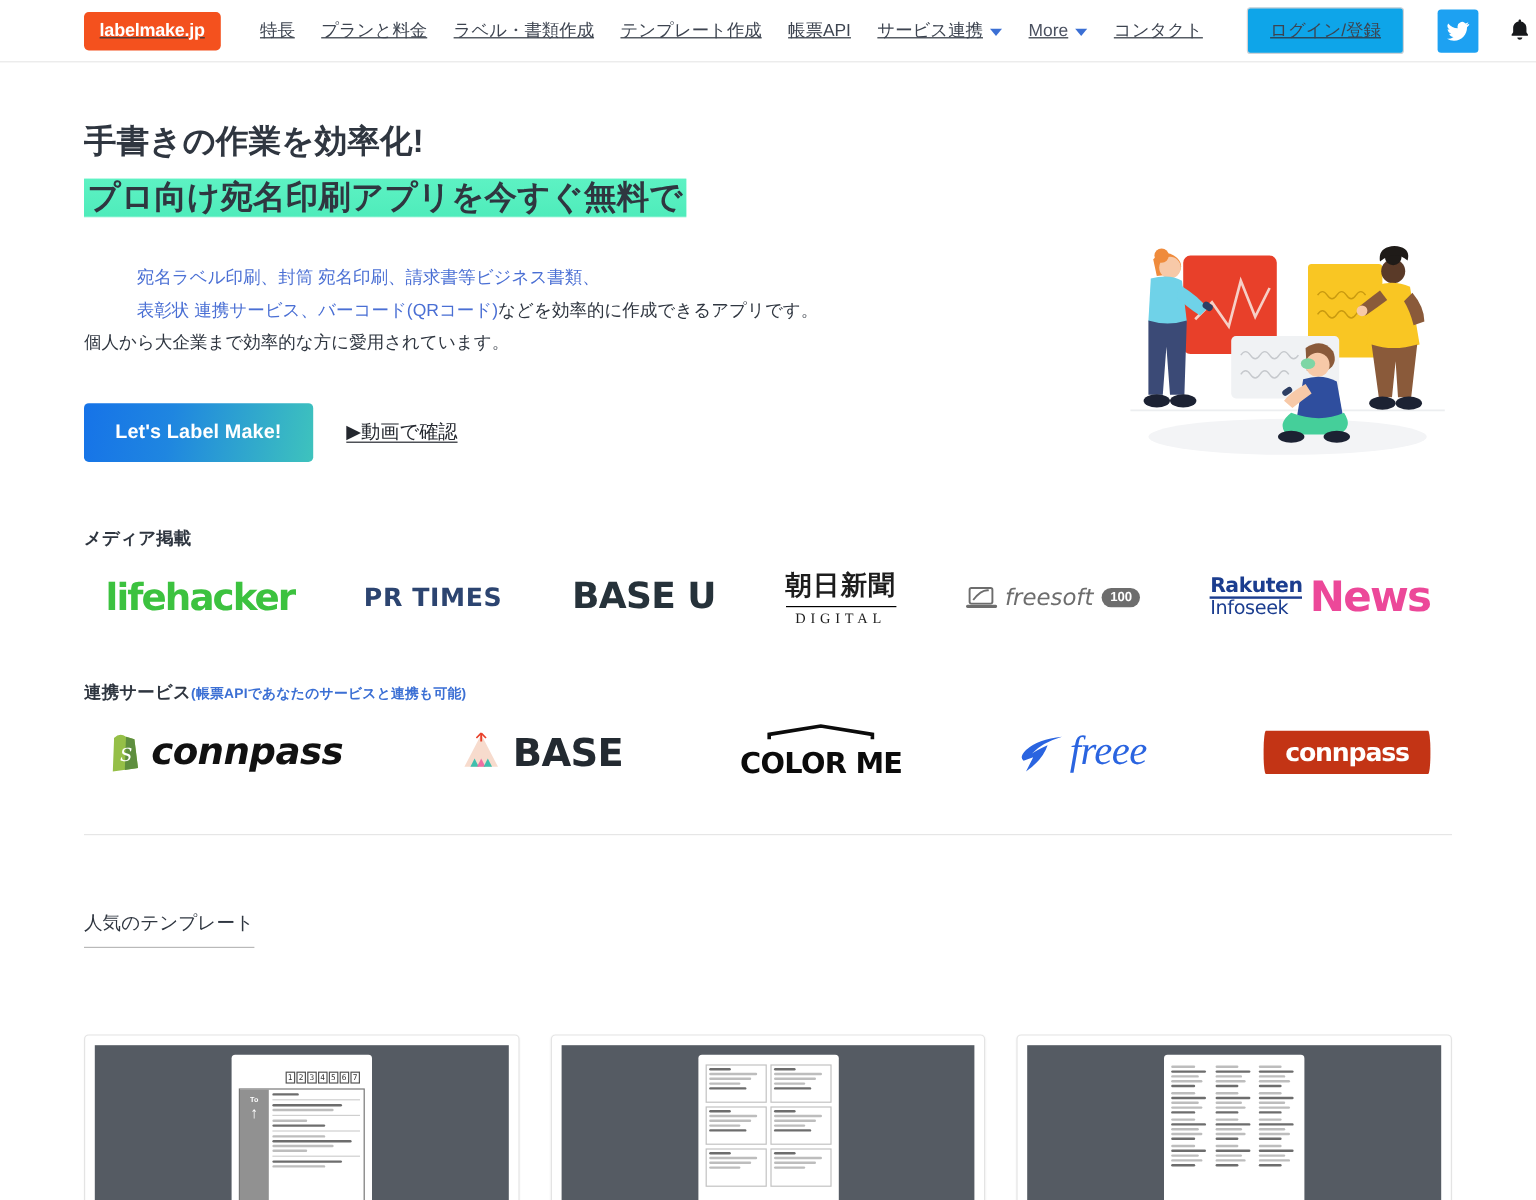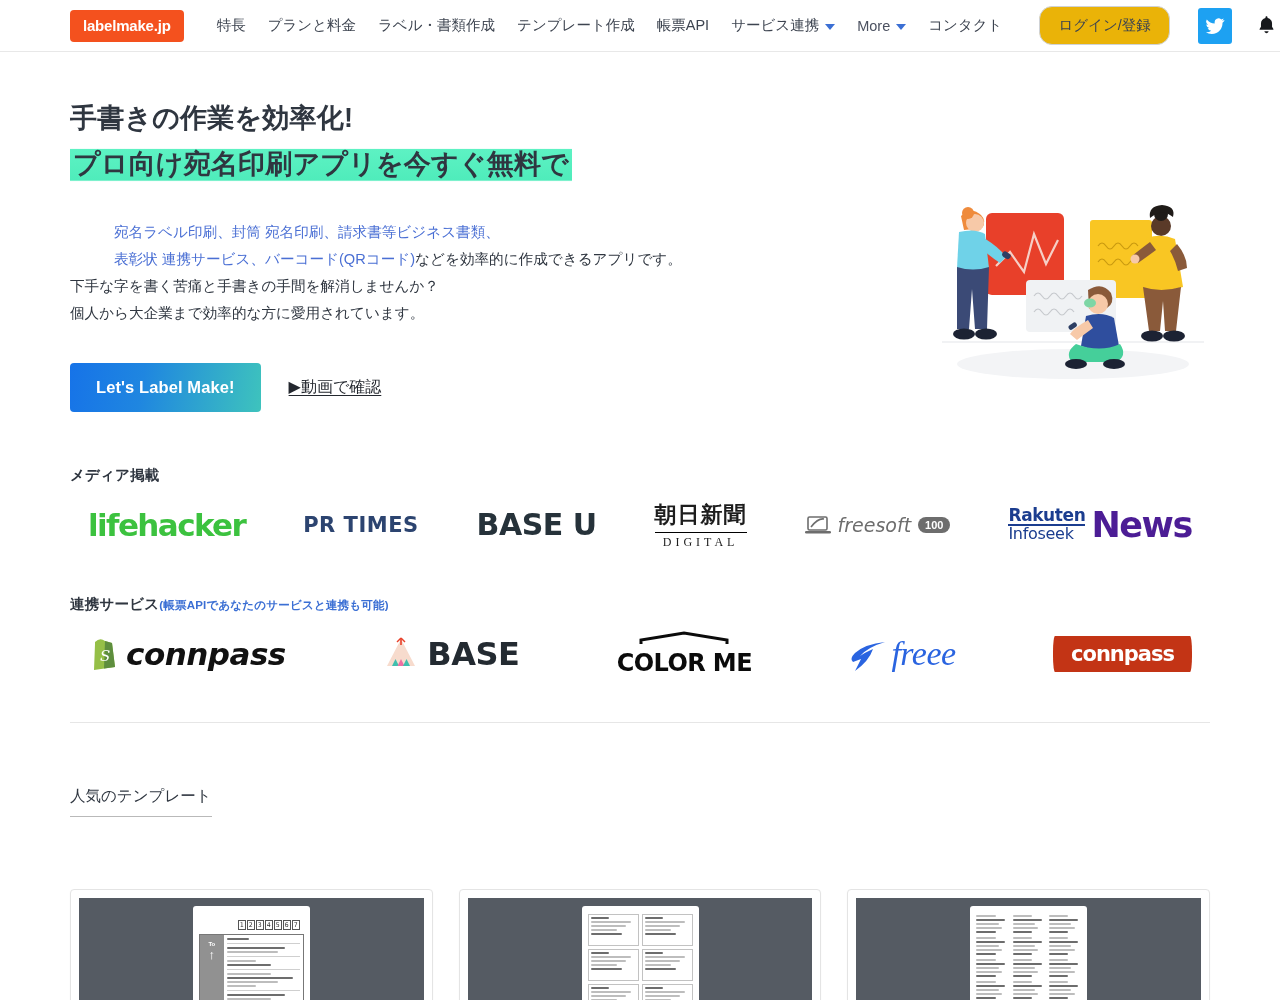--- a/index.html
+++ b/index.html
@@ -17,21 +17,21 @@
   .top-artifact {
     position: absolute; left: 880px; top: 0; width: 74px; height: 7px;
     background: #ececee;
   }
 
   
   .header {
     position: relative; height: 52px; width: 1280px;
     background: #ffffff;
     border-bottom: 1px solid #e8e8e8;
-    display: flex; align-items: center;
+    display: flex; align-items: center; text-decoration: underline;
   }
   .logo {
     margin-left: 70px;
     background: #f4511e;
     color: #ffffff;
     font-weight: bold;
     font-size: 15px;
     padding: 7px 13px 8px 13px;
     border-radius: 4px;
     letter-spacing: -0.2px;
@@ -51,25 +51,25 @@
     display: inline-block;
     width: 0; height: 0;
     border-left: 5px solid transparent;
     border-right: 5px solid transparent;
     border-top: 6px solid #3b6fd4;
     margin-top: 2px;
   }
   .login-btn {
     margin-left: 26px;
     border: 1px solid #cfd2d6;
-    border-radius: 13px;
+    border-radius: 3px;
     padding: 9px 18px;
     font-size: 14.5px;
     color: #3d4450;
-    background: #eab308;
+    background: #0ea5e9;
     white-space: nowrap;
     cursor: pointer;
   }
   .tw-btn {
     margin-left: 28px;
     width: 36px; height: 36px;
     background: #1da1f2;
     border-radius: 3px;
     display: flex; align-items: center; justify-content: center;
     cursor: pointer;
@@ -184,42 +184,42 @@
   .lg-rakuten .r1 {
     font-size: 17px; font-weight: bold; color: #1b3d8f;
     font-family: "DejaVu Sans", sans-serif; letter-spacing: -0.4px;
     border-bottom: 2px solid #1b3d8f;
   }
   .lg-rakuten .r2 {
     font-size: 16px; color: #1b3d8f; letter-spacing: -0.3px;
     font-family: "DejaVu Sans", sans-serif;
   }
   .lg-rakuten .news {
-    font-size: 35px; font-weight: bold; color: #4c1d95;
+    font-size: 35px; font-weight: bold; color: #ec4899;
     letter-spacing: -1.4px; font-family: "DejaVu Sans", sans-serif;
   }
 
   
   .partner-sec { margin-top: 40px; padding: 0 70px; }
   .lg-shopify { display: flex; align-items: center; gap: 8px; }
   .lg-shopify .word {
     font-size: 31px; font-weight: bold; font-style: italic; color: #111;
     letter-spacing: -0.5px; font-family: "DejaVu Sans", sans-serif;
   }
   .lg-base2 { display: flex; align-items: center; gap: 8px; }
   .lg-base2 .word {
     font-size: 32px; font-weight: bold; color: #232a31;
     letter-spacing: -0.5px; font-family: "DejaVu Sans", sans-serif;
   }
   .lg-colorme { text-align: center; }
   .lg-colorme .word {
     font-size: 24px; font-weight: bold; color: #0b0b0b;
     letter-spacing: -0.6px; font-family: "DejaVu Sans", sans-serif;
   }
-  .lg-freee { display: flex; align-items: center; gap: 2px; }
+  .lg-freee { display: flex; gap: 2px; }
   .lg-freee .word {
     font-size: 34px; color: #2a64e0; font-style: italic;
     font-family: "Liberation Serif", "DejaVu Serif", serif;
     letter-spacing: -0.5px;
   }
   .lg-connpass {
     background: #c33415; color: #ffffff;
     font-size: 21px; font-weight: bold; letter-spacing: -1px;
     padding: 6px 18px; font-family: "DejaVu Sans", sans-serif;
     border-radius: 2px / 16px;
@@ -359,21 +359,20 @@
       </div>
     </div>
 
     <div class="hero-body">
       <div>
         <span class="lk">宛名ラベル印刷、封筒 宛名印刷、請求書等ビジネス書類、</span>
       </div>
       <div>
         <span class="lk">表彰状 連携サービス、バーコード(QRコード)</span><span class="tx">などを効率的に作成できるアプリです。</span>
       </div>
-      <div class="tx">下手な字を書く苦痛と手書きの手間を解消しませんか？</div>
       <div class="tx">個人から大企業まで効率的な方に愛用されています。</div>
     </div>
 
     <div class="cta-row">
       <button class="cta-btn">Let's Label Make!</button>
       <div class="video-link">▶動画で確認</div>
     </div>
 
     <svg class="hero-ill" viewBox="0 0 290 200">
       <ellipse cx="145" cy="172" rx="116" ry="15" fill="#f3f4f6"></ellipse>

